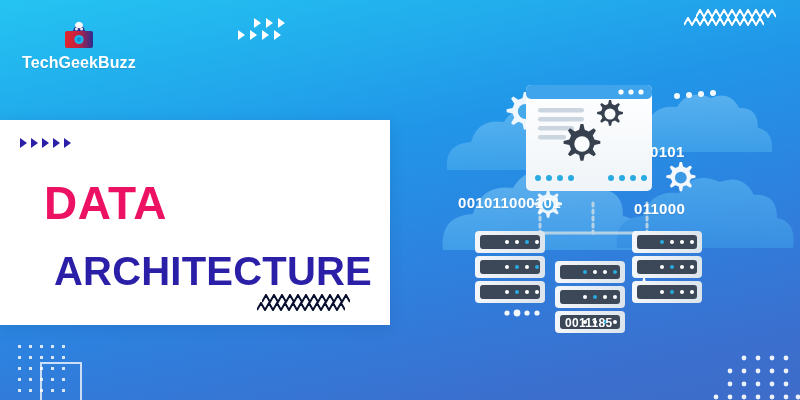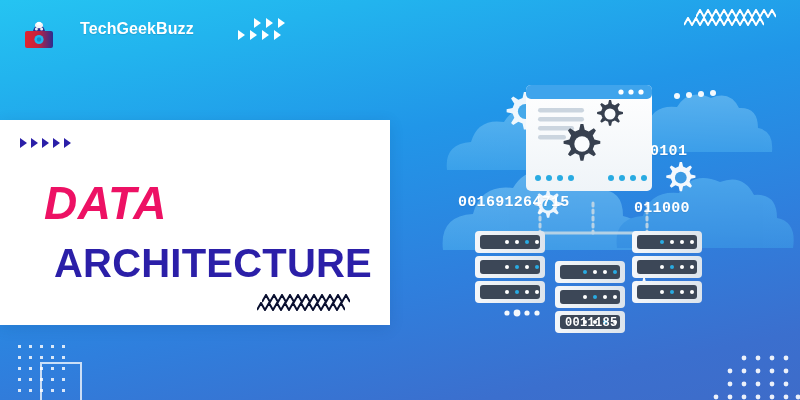--- a/index.html
+++ b/index.html
@@ -7,21 +7,21 @@
     width:800px;height:400px;overflow:hidden;
     font-family:"Liberation Sans", sans-serif;
     background:#1FB6F0;
   }
   .stage{
     position:relative;width:800px;height:400px;overflow:hidden;
     background:linear-gradient(168deg,#25C4F2 0%,#22B4EE 14%,#2196E8 38%,#2F7FDD 66%,#3B6FCE 88%,#3E6CC9 100%);
   }
 
   
-  .brand{position:absolute;left:22px;top:20px;display:flex;gap:24px;}
+  .brand{position:absolute;left:22px;top:20px;display:flex;align-items:center;gap:4px;flex-direction:column;}
   .brand-logo{position:relative;width:34px;height:30px;flex:none;}
   .brand-name{
     color:#ffffff;font-size:16px;font-weight:bold;letter-spacing:.1px;
     text-shadow:0 1px 1px rgba(0,0,0,.12);
   }
 
   
   .chev-row{position:absolute;display:flex;gap:5px;}
   .chev{
     width:0;height:0;border-style:solid;border-width:5px 0 5px 7px;
@@ -34,37 +34,37 @@
 
   
   .card{
     position:absolute;left:0;top:120px;width:390px;height:205px;
     background:#ffffff;box-shadow:0 3px 14px rgba(0,40,90,.12);
   }
   .card-chevrons{position:absolute;left:20px;top:18px;display:flex;gap:4px;}
   .card-title-wrap{position:absolute;left:44px;top:60px;}
   .title-1{
     font-size:46px;font-weight:bold;line-height:1.0;letter-spacing:.5px;
-    color:#ED1164;margin:0;font-style:italic;
+    color:#ED1164;margin:0;
   }
   .title-2{
     font-size:40px;font-weight:bold;line-height:1.05;letter-spacing:.2px;
-    color:#2B1FA8;margin:16px 0 0 10px;
+    color:#2B1FA8;margin:24px 0 0 10px;
   }
 
   
   .dotgrid{position:absolute;}
   .sq-outline{position:absolute;border:2px solid rgba(255,255,255,.75);}
 
   
   .illus{position:absolute;left:425px;top:70px;width:375px;height:275px;}
   .illus svg{display:block;}
   .bin{
     position:absolute;color:#ffffff;font-weight:bold;
-    font-family:Liberation Mono, monospace;letter-spacing:.3px;
+    font-family:Liberation Sans, sans-serif;letter-spacing:.3px;
     text-shadow:0 1px 1px rgba(0,0,0,.08);
   }
   .bin-a{left:458px;top:194px;font-size:15px;}
   .bin-b{left:596px;top:200px;font-size:15px;padding-left:38px;}
   .bin-c{left:650px;top:143px;font-size:15px;}
   .bin-d{left:565px;top:316px;font-size:12px;}
 </style>
 </head>
 <body>
 
@@ -397,21 +397,21 @@
             <circle cx="257" cy="222" r="2"></circle>
             <circle cx="267" cy="222" r="2"></circle>
           </g>
         <g fill="#29ABE2">
             <circle cx="247" cy="222" r="2"></circle>
           </g>
       </g>
     </svg>
   </div>
 
-  <div class="bin bin-a">001691264715</div>
+  <div class="bin bin-a">001011000101</div>
   <div class="bin bin-b">011000</div>
   <div class="bin bin-c">0101</div>
   <div class="bin bin-d">0011185</div>
 
   <div class="card">
     <div class="card-chevrons">
       <i class="chev chev-navy"></i>
         <i class="chev chev-navy"></i>
         <i class="chev chev-navy"></i>
         <i class="chev chev-navy"></i>

